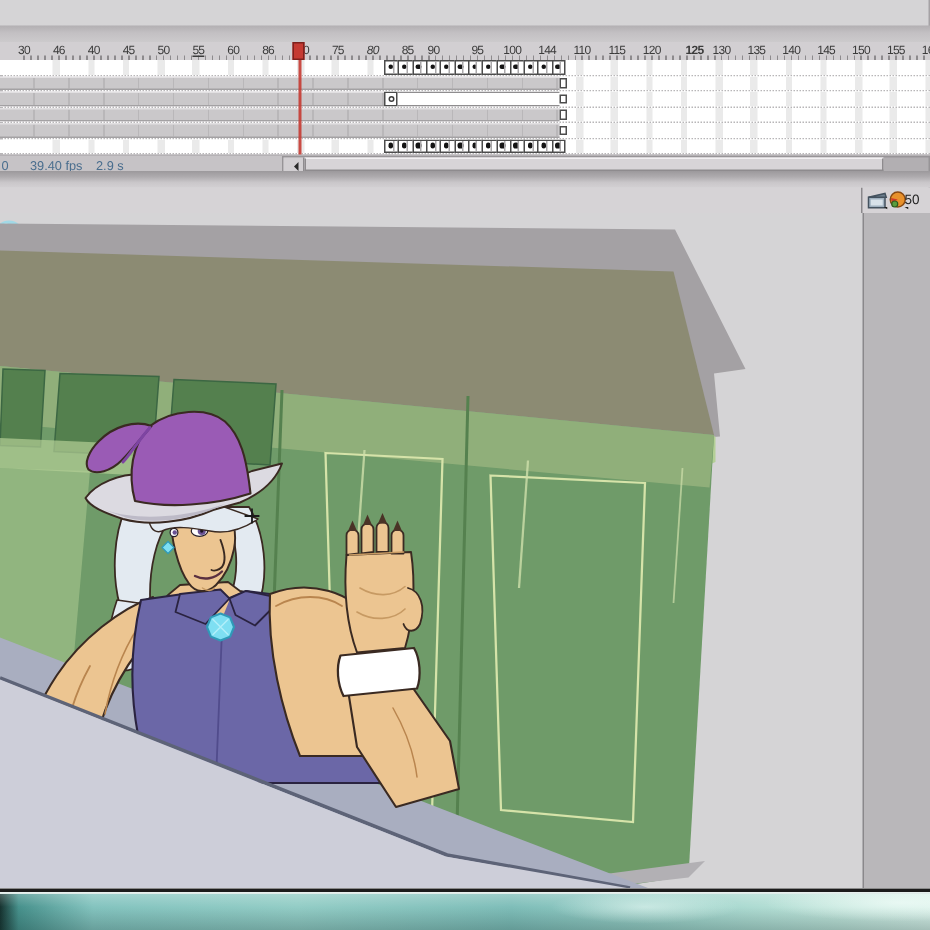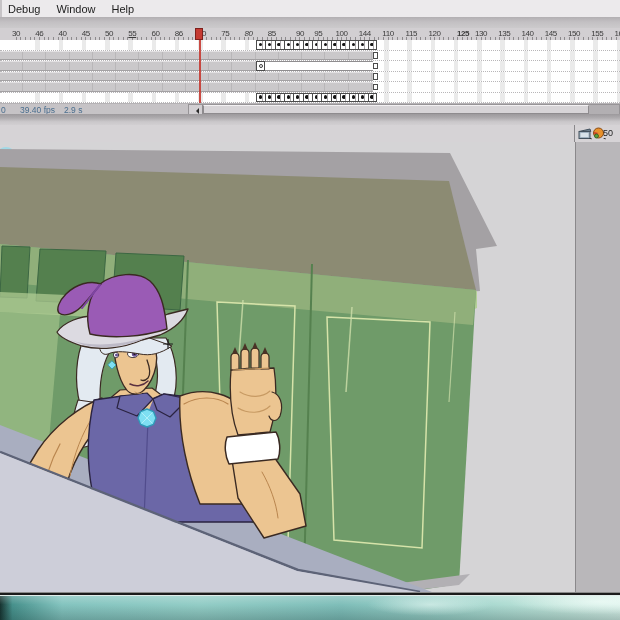--- a/index.html
+++ b/index.html
@@ -73,44 +73,39 @@
       radial-gradient(ellipse 90px 16px at 430px 45%, rgba(240,252,248,.55), rgba(240,252,248,0) 70%),
       radial-gradient(ellipse 130px 18px at 600px 35%, rgba(244,254,250,.65), rgba(244,254,250,0) 70%),
       linear-gradient(180deg, rgba(255,255,255,.22) 15%, rgba(255,255,255,0) 45%, rgba(20,50,48,.25) 100%),
       linear-gradient(90deg,#16322f 0%,#47918c 2%,#84c4bf 10%,#93cdc6 32%,#7fbeb9 55%,#a3d6cd 75%,#bfe4da 90%,#d5efe7 100%);}
 </style>
 </head>
 <body>
 
 <div id="app">
 
-  <div class="menubar">
-      <div class="mi">Debug</div>
-      <div class="mi">Window</div>
-      <div class="mi">Help</div>
-    </div>
 
   <div class="toolstrip"></div>
 
   <div class="timeline">
     <div class="ruler">
       <div class="ticks"></div>
     <div class="rlabel" style="left: 6px;">30</div>
         <div class="rlabel" style="left: 29.25px;">46</div>
         <div class="rlabel" style="left: 52.5px;">40</div>
         <div class="rlabel" style="left: 75.75px;">45</div>
         <div class="rlabel" style="left: 99px;">50</div>
         <div class="rlabel" style="left: 122.25px; text-decoration: underline;">55</div>
         <div class="rlabel" style="left: 145.5px;">60</div>
         <div class="rlabel" style="left: 168.75px;">86</div>
         <div class="rlabel" style="left: 192px;">70</div>
         <div class="rlabel" style="left: 215.25px;">75</div>
         <div class="rlabel" style="left: 238.5px; font-style: italic;">80</div>
         <div class="rlabel" style="left: 261.75px;">85</div>
-        <div class="rlabel" style="left: 290px;">90</div>
+        <div class="rlabel" style="left: 279px;">90</div>
         <div class="rlabel" style="left: 308.25px;">95</div>
         <div class="rlabel" style="left: 331.5px;">100</div>
         <div class="rlabel" style="left: 354.75px;">144</div>
         <div class="rlabel" style="left: 378px;">110</div>
         <div class="rlabel" style="left: 401.25px;">115</div>
         <div class="rlabel" style="left: 424.5px;">120</div>
         <div class="rlabel" style="left: 453px; font-weight: bold;">125</div>
         <div class="rlabel" style="left: 471px;">130</div>
         <div class="rlabel" style="left: 494.25px;">135</div>
         <div class="rlabel" style="left: 517.5px;">140</div>

